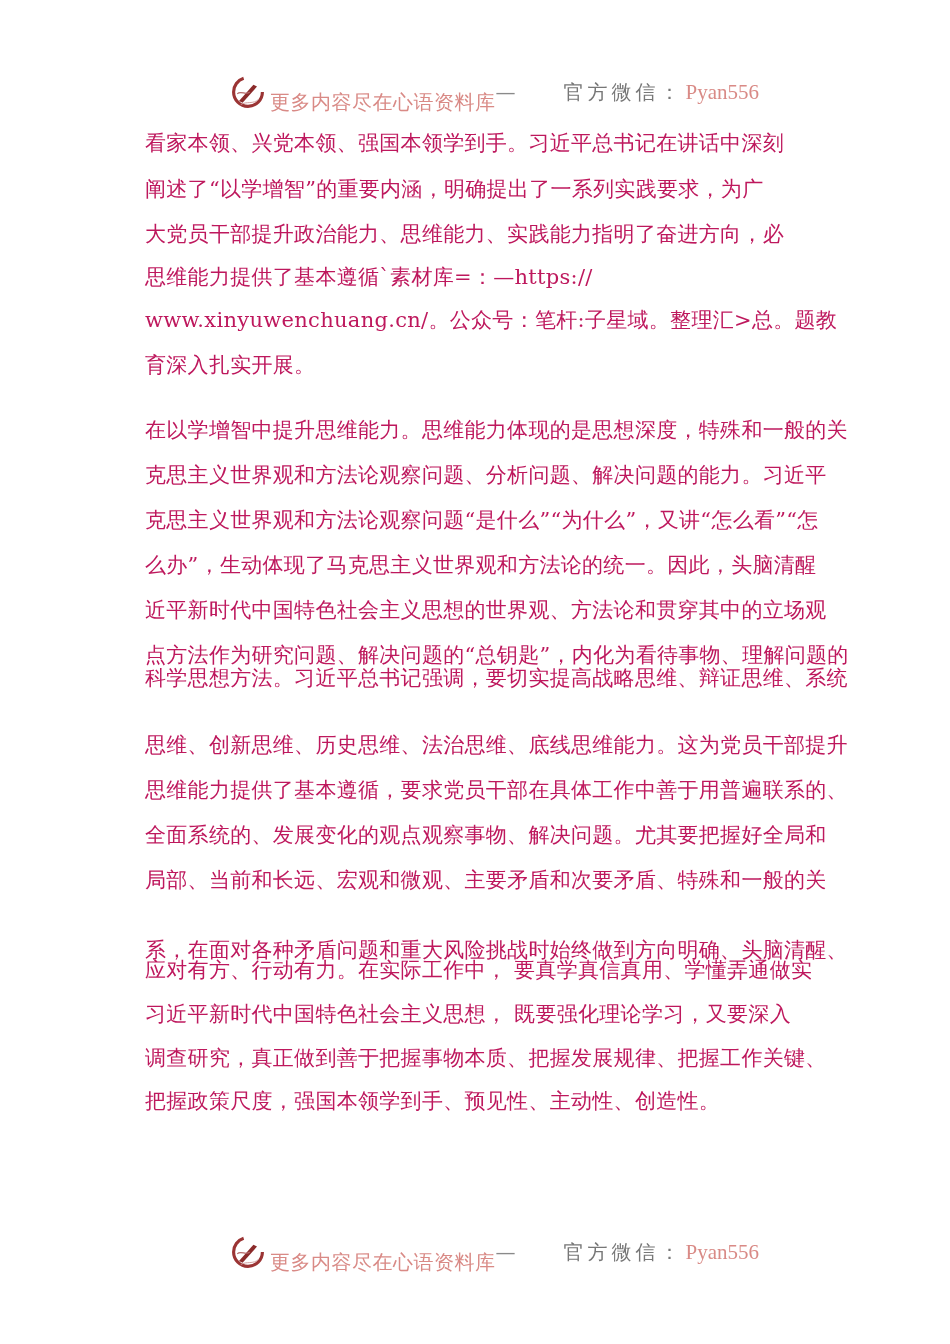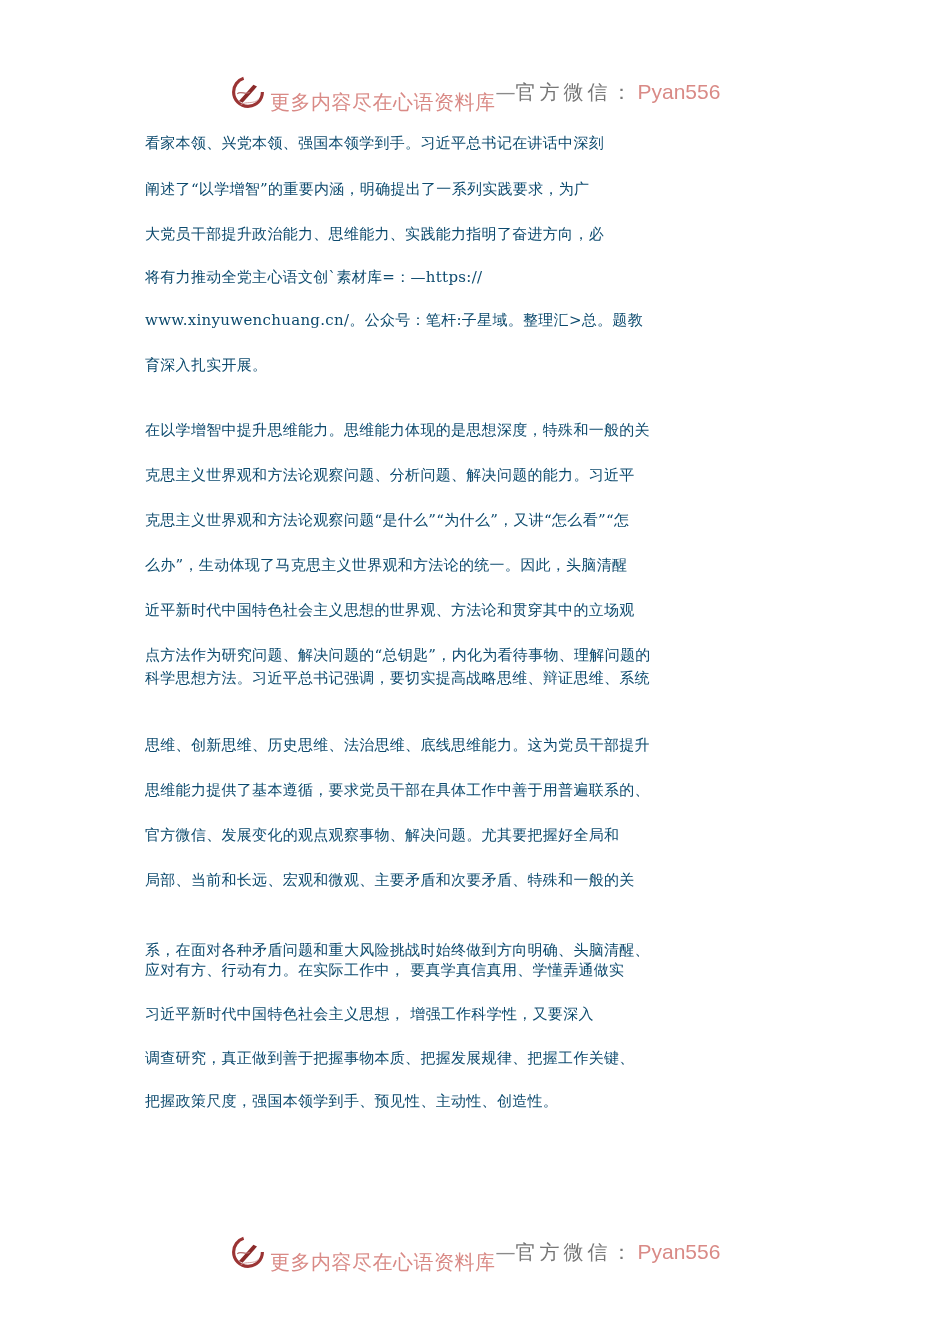--- a/index.html
+++ b/index.html
@@ -41,34 +41,35 @@
     .banner-dash {
       color: #8a8a8a;
       font-size: 20px;
       font-family: "DejaVu Serif", serif;
     }
     .banner-gray {
       color: #777777;
       font-family: Liberation Mono, monospace;
       font-size: 20px;
       letter-spacing: 4px;
+      margin-left: 48px;
     }
     .banner-id {
       color: #d98a86;
-      font-family: Liberation Sans, sans-serif;
+      font-family: Liberation Serif, serif;
       font-size: 21px;
       margin-left: 2px;
     }
     .line {
       position: absolute;
       left: 145px;
-      font-size: 15px;
+      font-size: 21px;
       line-height: 24px;
       white-space: nowrap;
-      color: #0c4a6e;
+      color: #be185d;
       letter-spacing: 0.3px;
     }
   </style>
 </head>
 <body>
 
 <div class="banner top">
   <svg class="logo" viewBox="0 0 40 40">
     <circle cx="20" cy="20" r="16" fill="none" stroke="#9b3434" stroke-width="3.5" stroke-dasharray="70 30"></circle>
     <path d="M10 30 L26 12 L30 14 L14 32 Z" fill="#8b2a2a"></path>
@@ -78,40 +79,40 @@
   <span class="banner-red">更多内容尽在心语资料库</span>
   <span class="banner-dash">—</span>
   <span class="banner-gray">官方微信：</span>
   <span class="banner-id">Pyan556</span>
 </div>
 
 <div>
   <div class="line" style="top:131px">看家本领、兴党本领、强国本领学到手。习近平总书记在讲话中深刻</div>
   <div class="line" style="top:177px">阐述了“以学增智”的重要内涵，明确提出了一系列实践要求，为广</div>
   <div class="line" style="top:222px">大党员干部提升政治能力、思维能力、实践能力指明了奋进方向，必</div>
-  <div class="line" style="top:265px">将有力推动全党主心语文创`素材库=：—https://</div>
+  <div class="line" style="top:265px">思维能力提供了基本遵循`素材库=：—https://</div>
   <div class="line" style="top:308px">www.xinyuwenchuang.cn/。公众号：笔杆:子星域。整理汇&gt;总。题教</div>
   <div class="line" style="top:353px">育深入扎实开展。</div>
 </div>
 
 <div>
   <div class="line" style="top:418px">在以学增智中提升思维能力。思维能力体现的是思想深度，特殊和一般的关</div>
   <div class="line" style="top:463px">克思主义世界观和方法论观察问题、分析问题、解决问题的能力。习近平</div>
   <div class="line" style="top:508px">克思主义世界观和方法论观察问题“是什么”“为什么”，又讲“怎么看”“怎</div>
   <div class="line" style="top:553px">么办”，生动体现了马克思主义世界观和方法论的统一。因此，头脑清醒</div>
   <div class="line" style="top:598px">近平新时代中国特色社会主义思想的世界观、方法论和贯穿其中的立场观</div>
   <div class="line" style="top:643px">点方法作为研究问题、解决问题的“总钥匙”，内化为看待事物、理解问题的</div>
   <div class="line" style="top:666px">科学思想方法。习近平总书记强调，要切实提高战略思维、辩证思维、系统</div>
   <div class="line" style="top:733px">思维、创新思维、历史思维、法治思维、底线思维能力。这为党员干部提升</div>
   <div class="line" style="top:778px">思维能力提供了基本遵循，要求党员干部在具体工作中善于用普遍联系的、</div>
-  <div class="line" style="top:823px">官方微信、发展变化的观点观察事物、解决问题。尤其要把握好全局和</div>
+  <div class="line" style="top:823px">全面系统的、发展变化的观点观察事物、解决问题。尤其要把握好全局和</div>
   <div class="line" style="top:868px">局部、当前和长远、宏观和微观、主要矛盾和次要矛盾、特殊和一般的关</div>
   <div class="line" style="top:938px">系，在面对各种矛盾问题和重大风险挑战时始终做到方向明确、头脑清醒、</div>
   <div class="line" style="top:958px">应对有方、行动有力。在实际工作中， 要真学真信真用、学懂弄通做实</div>
-  <div class="line" style="top:1002px">习近平新时代中国特色社会主义思想， 增强工作科学性，又要深入</div>
+  <div class="line" style="top:1002px">习近平新时代中国特色社会主义思想， 既要强化理论学习，又要深入</div>
   <div class="line" style="top:1046px">调查研究，真正做到善于把握事物本质、把握发展规律、把握工作关键、</div>
   <div class="line" style="top:1089px">把握政策尺度，强国本领学到手、预见性、主动性、创造性。</div>
 </div>
 
 <div class="banner bottom">
   <svg class="logo" viewBox="0 0 40 40">
     <circle cx="20" cy="20" r="16" fill="none" stroke="#9b3434" stroke-width="3.5" stroke-dasharray="70 30"></circle>
     <path d="M10 30 L26 12 L30 14 L14 32 Z" fill="#8b2a2a"></path>
     <path d="M8 22 C12 18, 18 24, 22 20" fill="none" stroke="#b56a6a" stroke-width="1.2"></path>
     <path d="M12 34 C18 30, 26 34, 32 28" fill="none" stroke="#c99" stroke-width="1"></path>

